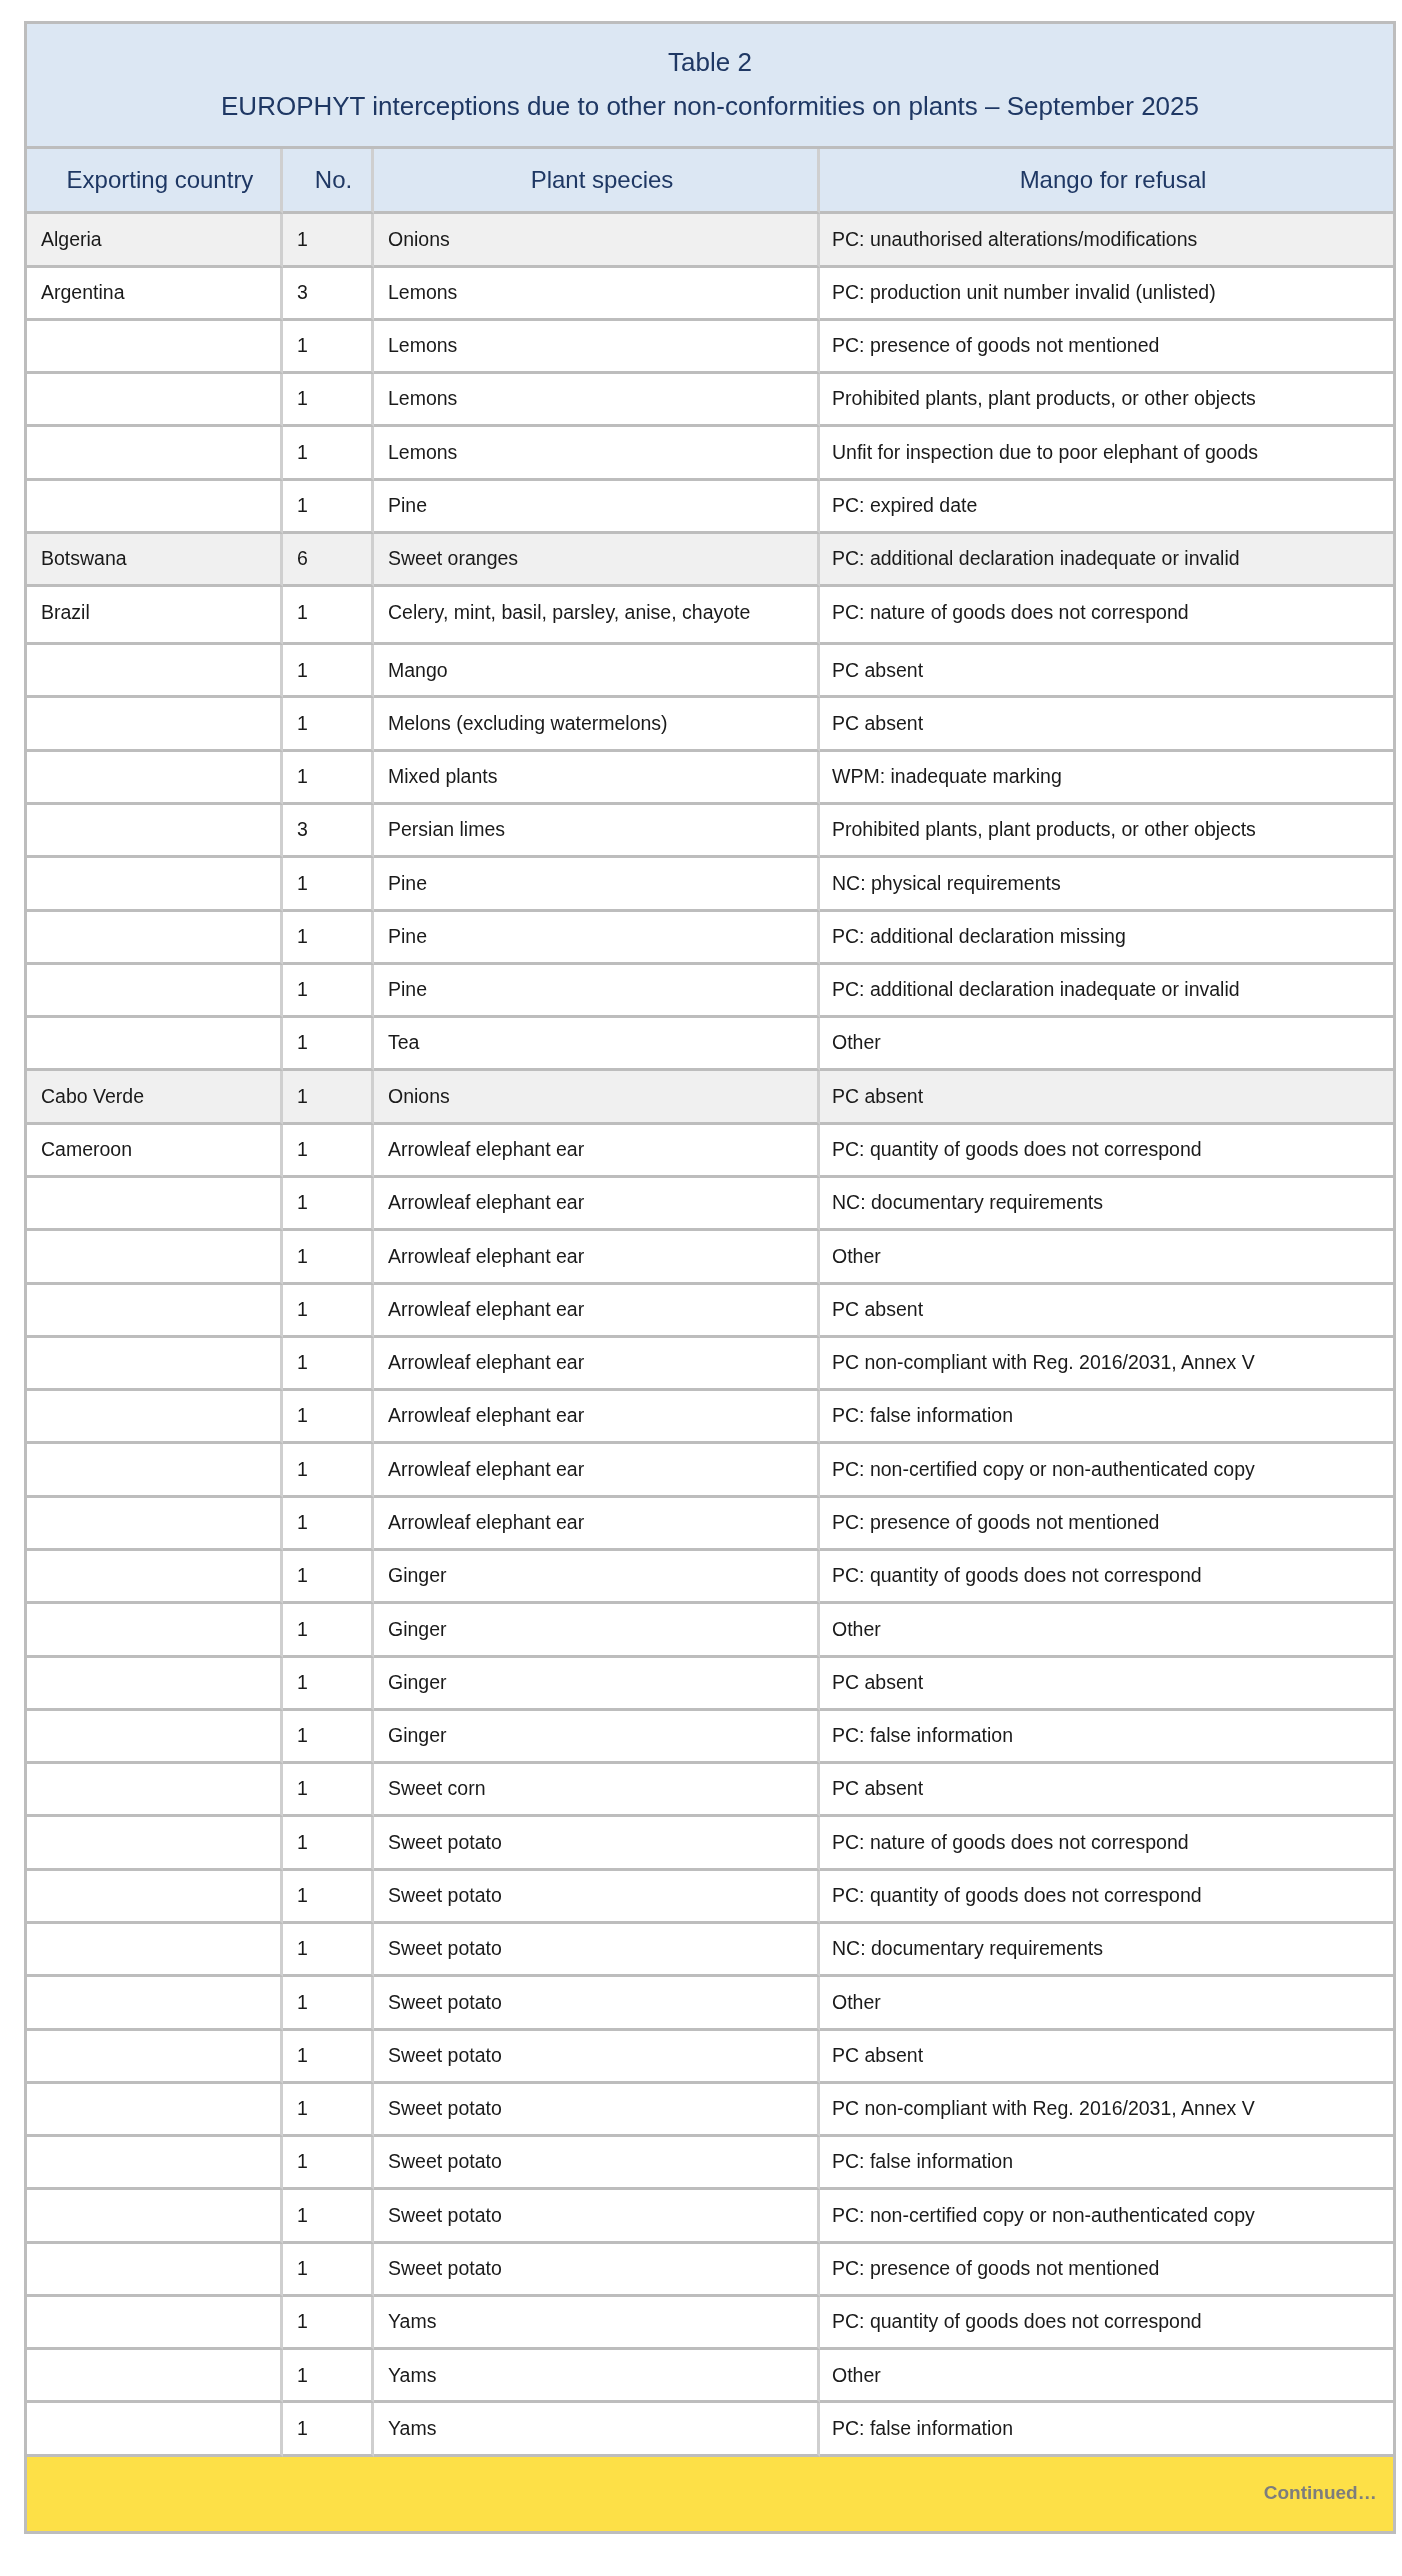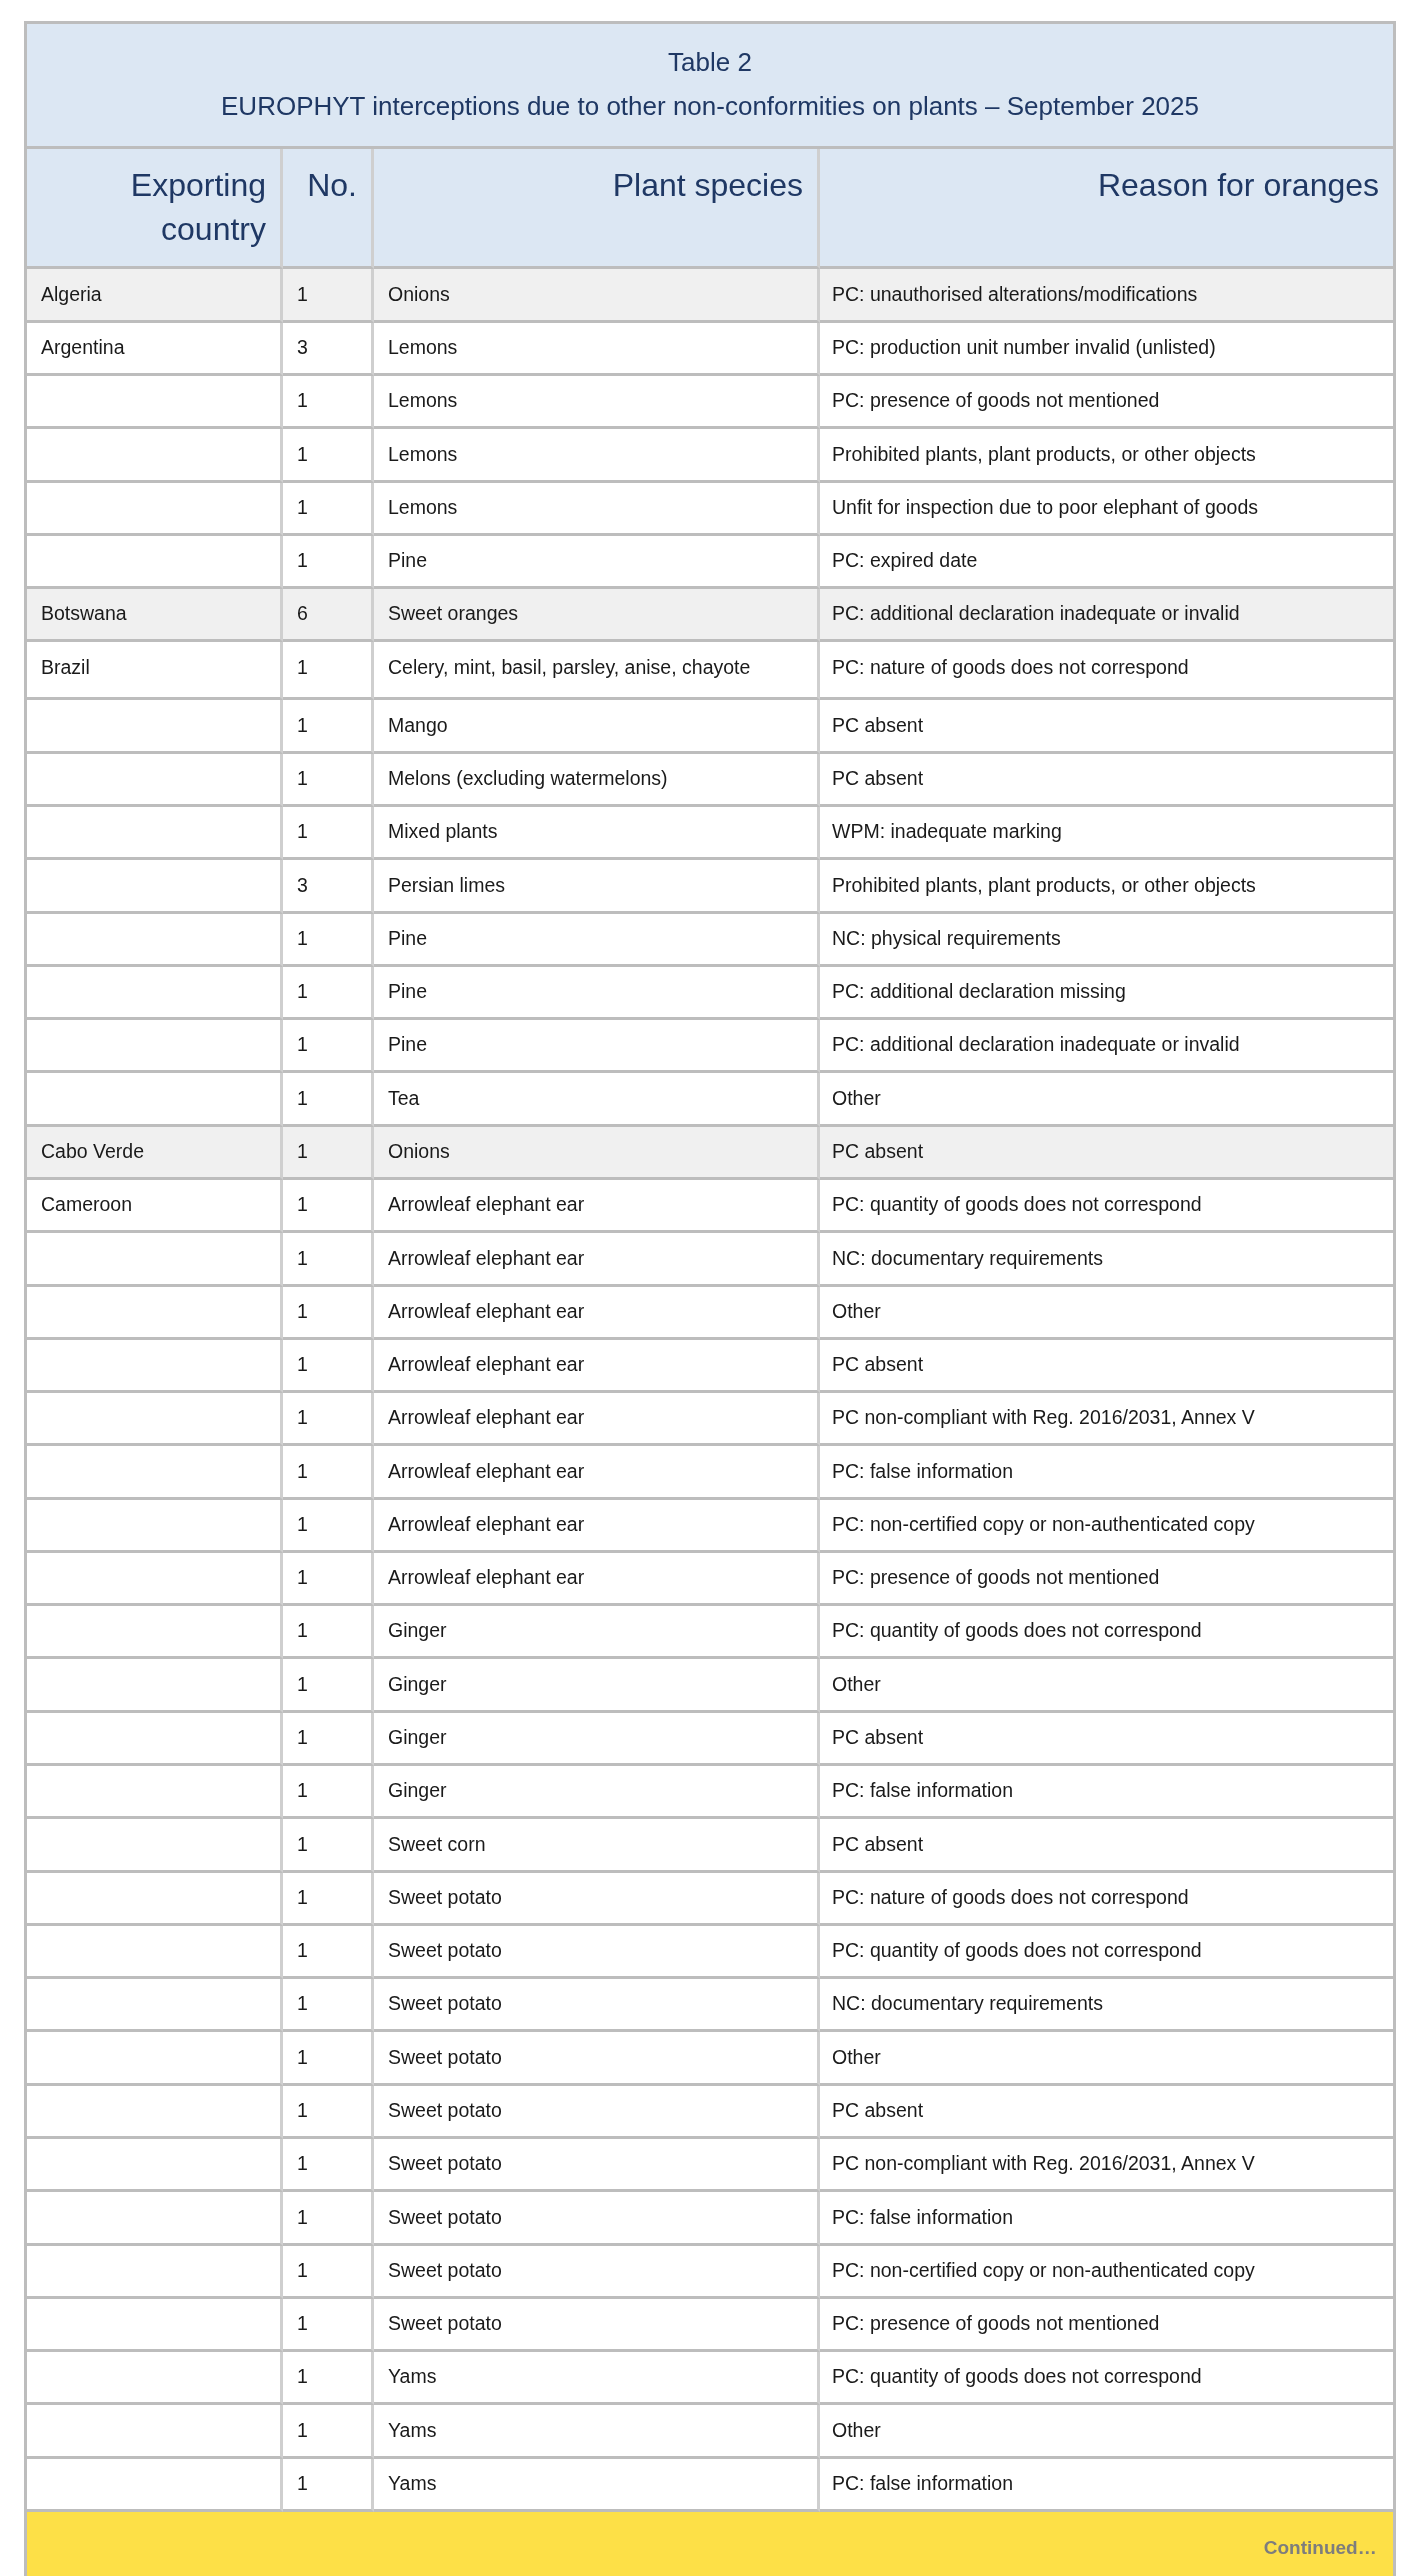--- a/index.html
+++ b/index.html
@@ -49,26 +49,26 @@
     border-right: 3.8px solid #bdbdbd;
     border-bottom: 3.8px solid #bdbdbd;
   }
   .title-line1 { display: block; }
   .title-line2 { display: block; margin-top: 3.8px; }
 
   
   th.hdr {
     background: #dce7f3;
     color: #1f3864;
-    text-align: right;
+    text-align: center;
     vertical-align: top;
-    font-size: 32px;
+    font-size: 24px;
     font-weight: 400;
     line-height: 1.38;
-    padding: 14px 14px 15px 14px;
+    padding: 14px 1px 15px 14px;
     border-bottom: 3.8px solid #bdbdbd;
     border-right: 3.1px solid #cfcfcf;
     box-sizing: border-box;
   }
   th.hdr:first-child { border-left: 3.8px solid #bdbdbd; }
   th.hdr:last-child  { border-right: 3.8px solid #bdbdbd; }
 
   
   td.cell {
     font-size: 19.5px;
@@ -122,21 +122,21 @@
       <tr>
         <td class="title-cell" colspan="4">
           <span class="title-line1">Table 2</span>
           <span class="title-line2">EUROPHYT interceptions due to other non-conformities on plants – September 2025</span>
         </td>
       </tr>
       <tr>
         <th class="hdr">Exporting country</th>
         <th class="hdr">No.</th>
         <th class="hdr">Plant species</th>
-        <th class="hdr">Reason for oranges</th>
+        <th class="hdr">Mango for refusal</th>
       </tr>
     </thead>
 
     <tbody id="table-body">
         <tr class="shaded normal">
           <td class="cell">Algeria</td>
           <td class="cell">1</td>
           <td class="cell">Onions</td>
           <td class="cell">PC: unauthorised alterations/modifications</td>
         </tr>

